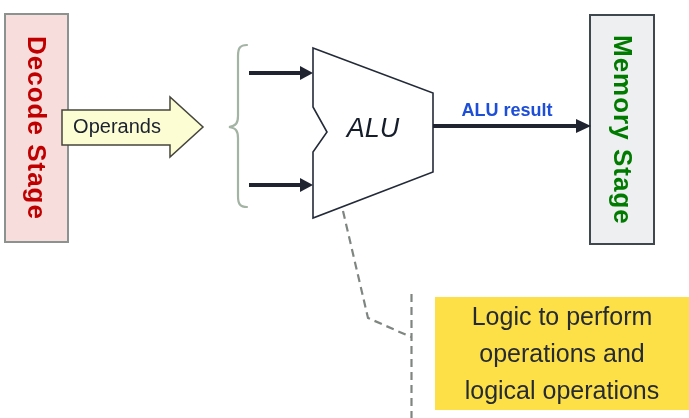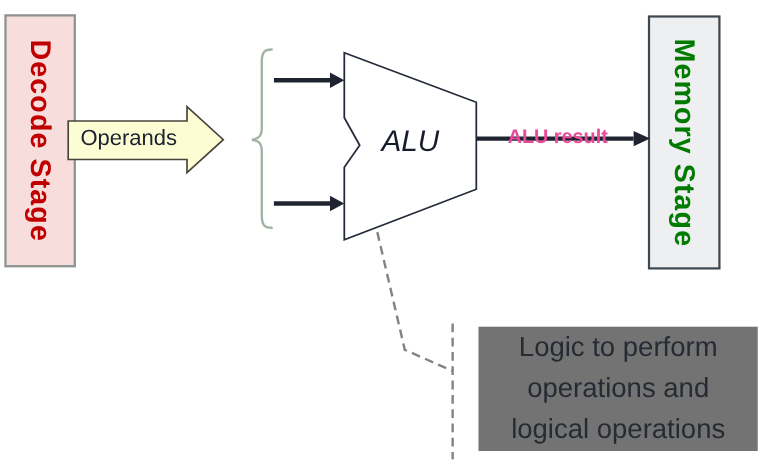--- a/index.html
+++ b/index.html
@@ -29,26 +29,26 @@
   .float-label{position:absolute;z-index:3;text-align:center;}
   .operands-label{
     left:64px;top:115px;width:106px;
     font-size:20px;color:#1a212e;
   }
   .alu-label{
     left:330px;top:113px;width:86px;
     font-size:27px;font-weight:normal;font-style:italic;color:#171e2b;
   }
   .alu-result-label{
-    left:452px;top:114px;width:110px;
-    font-size:18px;font-weight:bold;color:#ec4899;
+    left:452px;top:100px;width:110px;
+    font-size:18px;font-weight:bold;color:#1d4ed8;
   }
   .logic-box{
     position:absolute;z-index:1;left:435px;top:297px;width:254px;height:113px;
-    background:#737373;color:#262b33;
+    background:#fde047;color:#262b33;
     display:flex;flex-direction:column;align-items:center;justify-content:center;
     font-size:25px;line-height:37px;text-align:center;
   }
 </style>
 </head>
 <body>
 
 <div class="canvas">
 
   <div class="stage-box decode-box">

